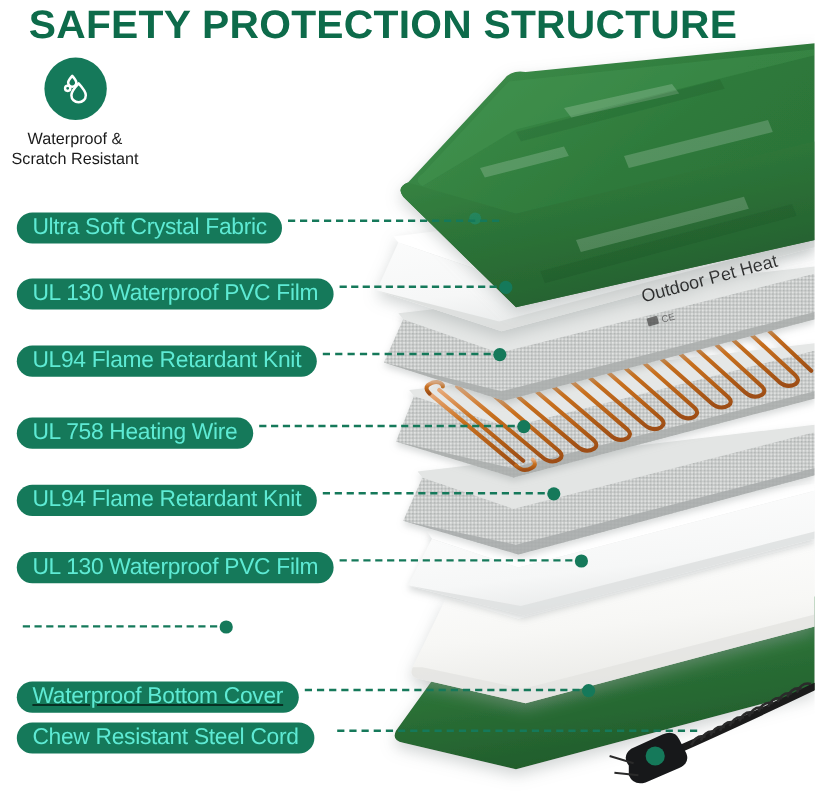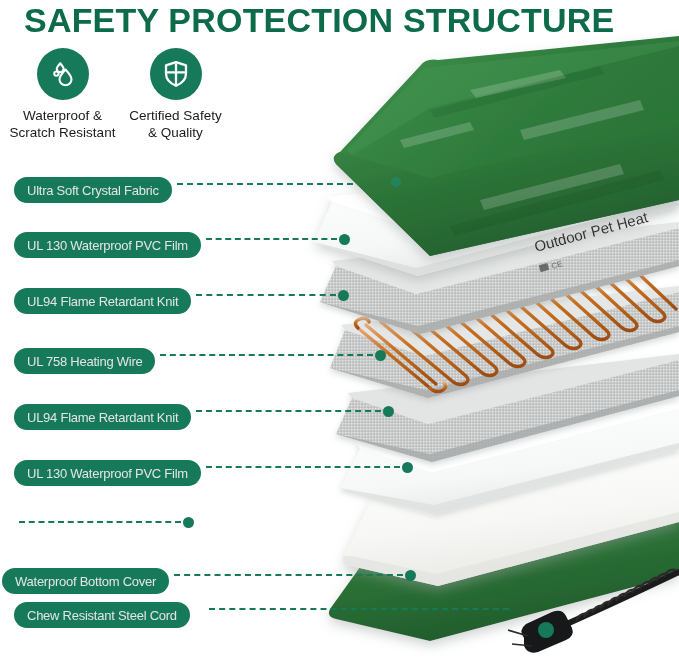--- a/index.html
+++ b/index.html
@@ -63,26 +63,26 @@
 
   
   .callout {
     position: absolute;
     display: flex;
     align-items: center;
     height: 26px;
   }
   .pill {
     background: #15795a;
-    color: #e5e5e5;
+    color: #5eead4;
     border-radius: 13px;
     height: 26px;
     display: flex; align-items: center;
     padding: 0 13px;
-    font-size: 13px;
+    font-size: 19px;
     font-weight: 500;
     letter-spacing: -0.25px;
     white-space: nowrap;
     margin-top: 12px;
   }
   .leader {
     height: 0;
     border-top: 2px dashed #15795a;
     margin-left: 5px;
     flex: 0 0 auto;
@@ -273,30 +273,20 @@
           <path d="M18.5 11.5c4.2 4.6 6 7.1 6 9.8a6 6 0 0 1-12 0c0-2.7 1.8-5.2 6-9.8z" fill="none" stroke="#fff" stroke-width="2.1" stroke-linejoin="round"></path>
           <path d="M13.2 5.2c2.4 2.7 3.4 4.1 3.4 5.6a3.4 3.4 0 0 1-6.8 0c0-1.5 1-2.9 3.4-5.6z" fill="none" stroke="#fff" stroke-width="2.1" stroke-linejoin="round"></path>
           <circle cx="9.4" cy="15.6" r="2.2" fill="none" stroke="#fff" stroke-width="2"></circle>
         </svg>
       </div>
       <div class="feature-caption">Waterproof &amp;
 Scratch Resistant</div>
     </div>
 
 
-    <div class="feature">
-      <div class="feature-badge">
-        <svg width="32" height="32" viewBox="0 0 32 32">
-          <path d="M16 4.2 26 7.4v8.2c0 5.8-4.2 9.9-10 12.2-5.8-2.3-10-6.4-10-12.2V7.4z" fill="none" stroke="#fff" stroke-width="2.3" stroke-linejoin="round"></path>
-          <path d="M16 5.6v21.4M6.6 14.4h18.8" stroke="#fff" stroke-width="2.3"></path>
-        </svg>
-      </div>
-      <div class="feature-caption">Certified Safety
-&amp; Quality</div>
-    </div>
   </div>
 
   <div id="callouts">
       <div class="callout" style="left: 14px; top: 171px;">
         <div class="pill">Ultra Soft Crystal Fabric</div>
         <div class="leader" style="width: 176px;"></div>
         <div class="leader-dot hidden"></div>
       </div>
       <div class="callout" style="left: 14px; top: 226px;">
         <div class="pill">UL 130 Waterproof PVC Film</div>
@@ -320,21 +310,21 @@
       </div>
       <div class="callout" style="left: 14px; top: 454px;">
         <div class="pill">UL 130 Waterproof PVC Film</div>
         <div class="leader" style="width: 194px;"></div>
         <div class="leader-dot"></div>
       </div>
       <div class="callout" style="left: 14px; top: 509px;">
         <div class="leader" style="width: 162px;"></div>
         <div class="leader-dot"></div>
       </div>
-      <div class="callout" style="left: 2px; top: 562px;">
+      <div class="callout" style="left: 14px; top: 562px; text-decoration: underline;">
         <div class="pill">Waterproof Bottom Cover</div>
         <div class="leader" style="width: 229px;"></div>
         <div class="leader-dot"></div>
       </div>
       <div class="callout" style="left: 14px; top: 596px; gap: 14px;">
         <div class="pill">Chew Resistant Steel Cord</div>
         <div class="leader" style="width: 300px;"></div>
         <div class="leader-dot hidden"></div>
       </div>
     </div>

